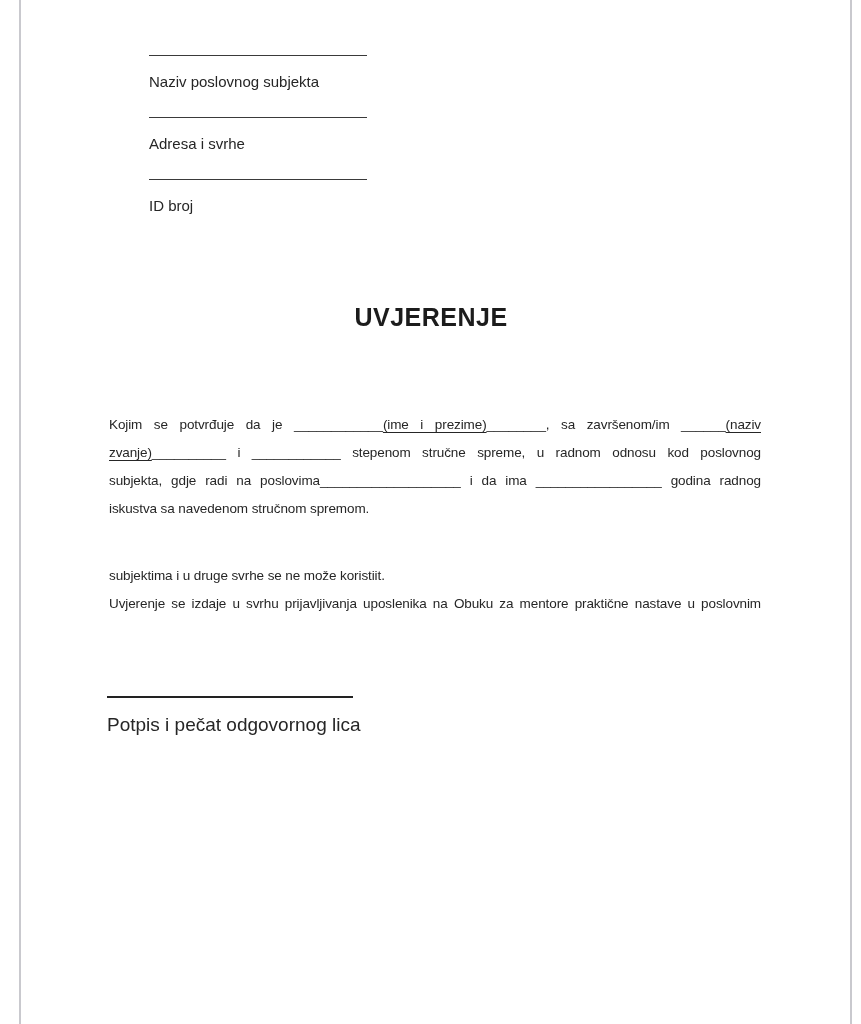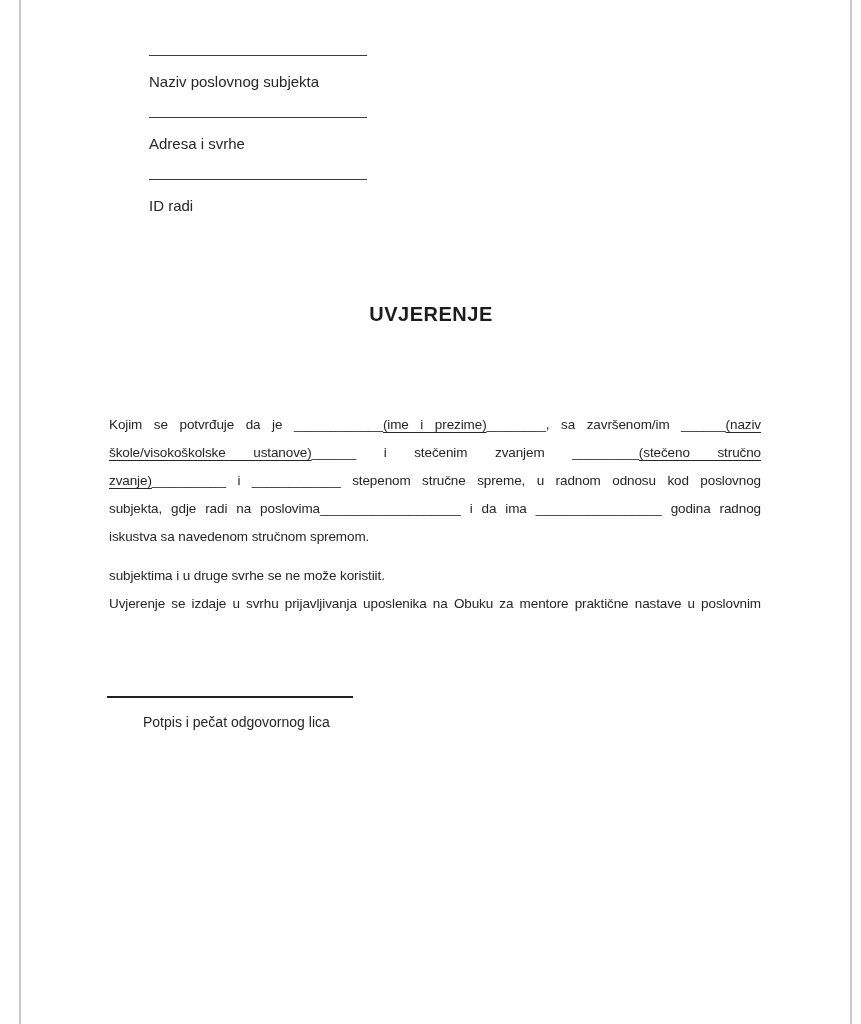--- a/index.html
+++ b/index.html
@@ -25,21 +25,21 @@
     border-bottom: 1.5px solid #3a3a3a;
   }
   .field-label {
     margin-top: 17px;
     font-size: 15px; color: #262626;
   }
 
   
   .title-wrap { position: absolute; left: 105px; width: 652px; top: 303px; text-align: center; }
   .doc-title {
-    font-size: 20px; font-weight: bold; letter-spacing: 0.5px;
+    font-size: 25px; font-weight: bold; letter-spacing: 0.5px;
     color: #1c1c1c; margin: 0;
   }
 
   
   .para { position: absolute; left: 109px; width: 652px; font-size: 13.5px; letter-spacing: -0.1px; }
   .jline {
     text-align: justify;
     text-align-last: justify;
     line-height: 28px;
     white-space: normal;
@@ -47,50 +47,49 @@
   }
   .jline.last { text-align-last: left; }
   .u { text-decoration: underline; text-underline-offset: 3px; }
 
   
   .sig { position: absolute; left: 107px; top: 696px; }
   .sig-line {
     width: 246px; height: 0;
     border-bottom: 2.5px solid #222222;
   }
-  .sig-label { margin-top: 16px; font-size: 14px; color: #262626; margin-left: 36px; }
+  .sig-label { margin-top: 16px; font-size: 19px; color: #262626; }
 </style>
 </head>
 <body>
 
 <div class="page-edge edge-left"></div>
 <div class="page-edge edge-right"></div>
 
 <div class="field" style="top:55px">
   <div class="blank-line"></div>
   <div class="field-label">Naziv poslovnog subjekta</div>
 </div>
 
 <div class="field" style="top:117px">
   <div class="blank-line"></div>
   <div class="field-label">Adresa i svrhe</div>
 </div>
 
 <div class="field" style="top:179px">
   <div class="blank-line"></div>
-  <div class="field-label">ID radi</div>
+  <div class="field-label">ID broj</div>
 </div>
 
 <div class="title-wrap">
   <h1 class="doc-title">UVJERENJE</h1>
 </div>
 
 <div class="para" style="top:411px">
   <div class="jline"><span>Kojim se potvrđuje da je ____________</span><span class="u">(ime i prezime)</span><span>________, sa završenom/im ______</span><span class="u">(naziv</span></div>
-  <div class="jline"><span class="u">škole/visokoškolske ustanove)</span><span>______ i stečenim zvanjem _________</span><span class="u">(stečeno stručno</span></div>
   <div class="jline"><span class="u">zvanje)</span><span>__________ i ____________ stepenom stručne spreme, u radnom odnosu kod poslovnog</span></div>
   <div class="jline"><span>subjekta, gdje radi na poslovima___________________ i da ima _________________ godina radnog</span></div>
   <div class="jline last"><span>iskustva sa navedenom stručnom spremom.</span></div>
 </div>
 
 <div class="para" style="top:562px">
   <div class="jline last"><span>subjektima i u druge svrhe se ne može koristiit.</span></div>
   <div class="jline"><span>Uvjerenje se izdaje u svrhu prijavljivanja uposlenika na Obuku za mentore praktične nastave u poslovnim</span></div>
 </div>
 

